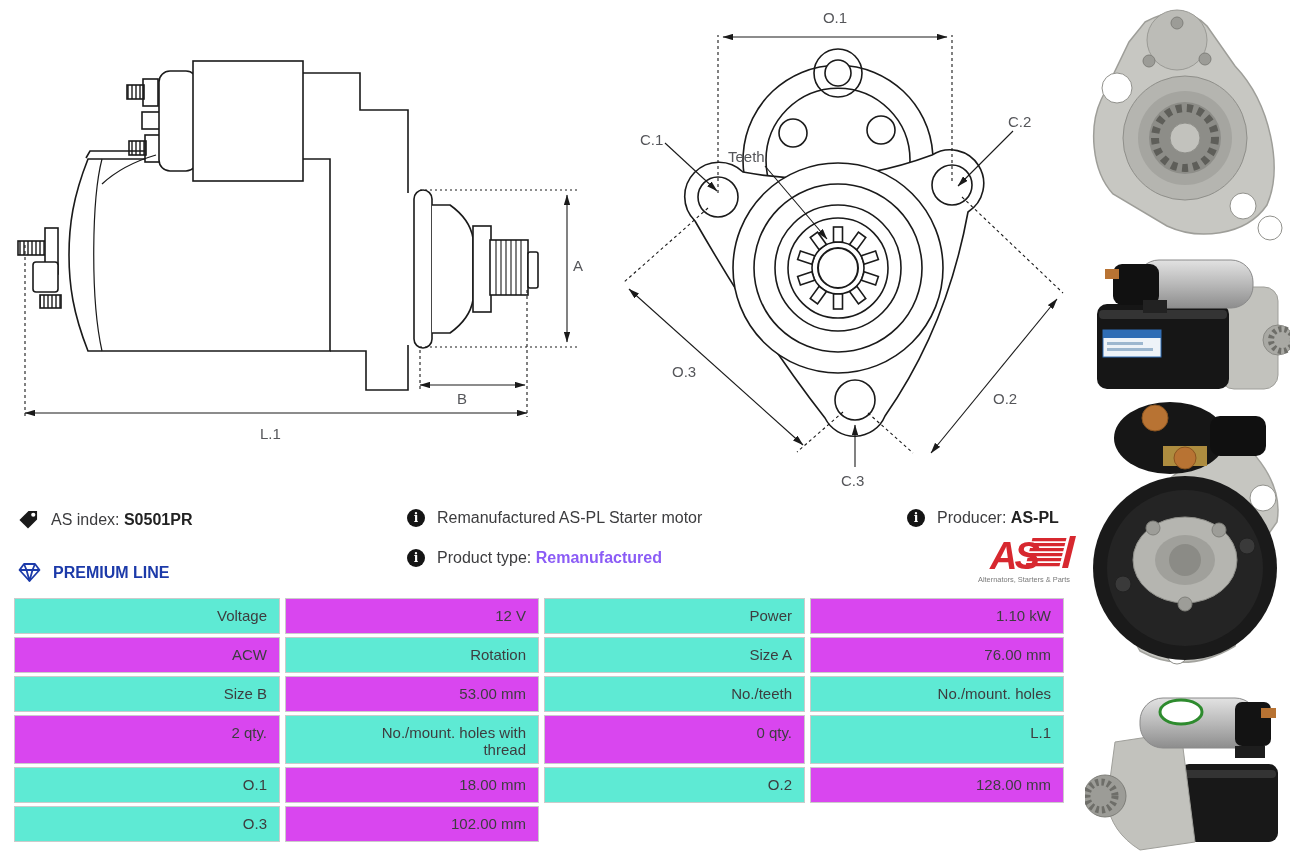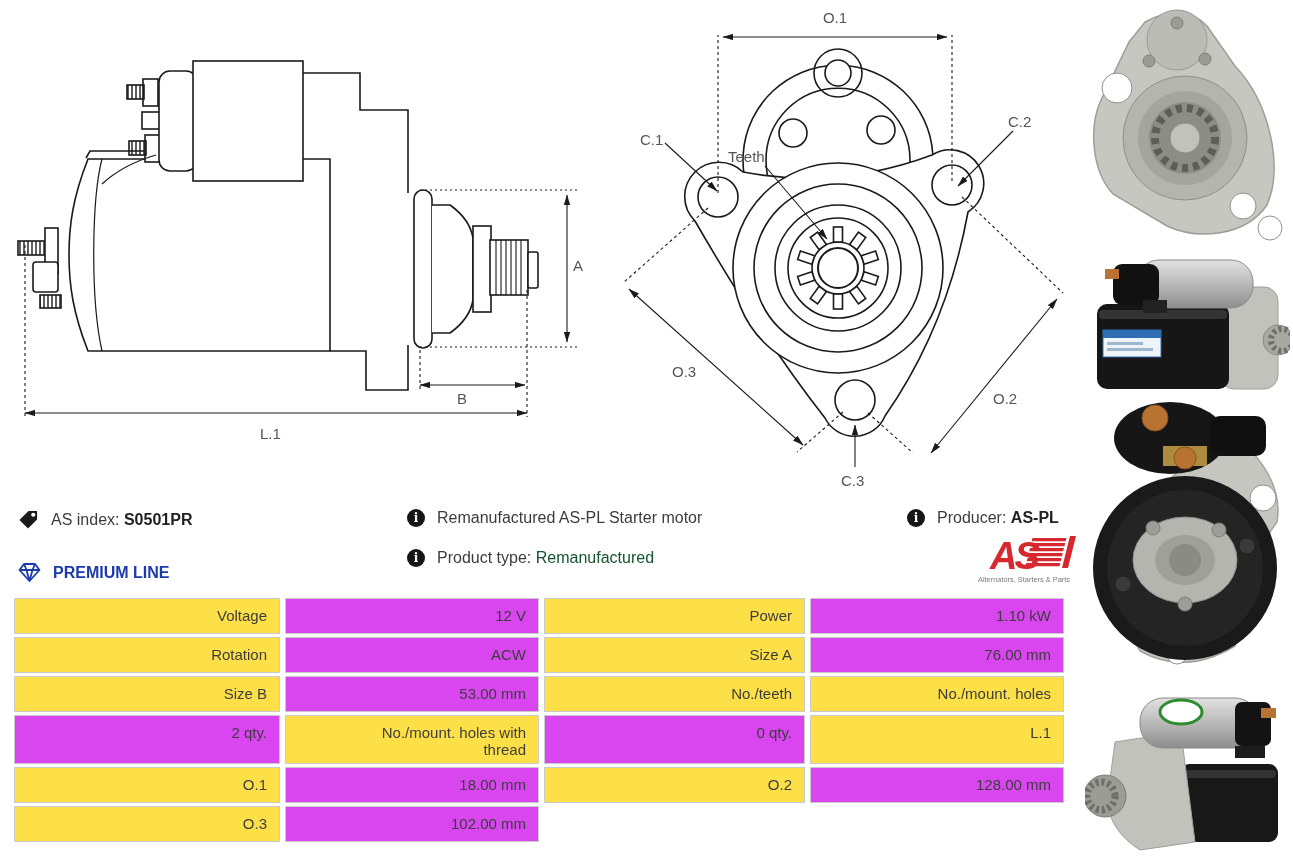--- a/index.html
+++ b/index.html
@@ -3,32 +3,32 @@
 <meta charset="utf-8">
 <style>
   html,body{margin:0;padding:0;background:#fff;}
   body{font-family:"Liberation Sans",sans-serif;}
   #stage{position:relative;width:1293px;height:860px;background:#fff;overflow:hidden;}
   .abs{position:absolute;}
   
   .info-row{display:flex;align-items:center;gap:12px;font-size:16px;color:#3c3c3e;white-space:nowrap;}
   .b{font-weight:700;color:#222;}
   .blue{color:#1c3aa9;font-weight:700;}
-  .green{color:#14532d;font-weight:400;}
+  .green{color:#8b5cf6;font-weight:700;}
   .info-icon{width:18px;height:18px;border-radius:50%;background:#151515;color:#fff;
     font-weight:700;font-size:12px;line-height:18px;text-align:center;flex:0 0 18px;
     font-family:"DejaVu Serif",serif;}
   
   .spec-table{position:absolute;left:14px;top:598px;display:grid;
     grid-template-columns:266px 254px 261px 254px;column-gap:5px;row-gap:3px;
     grid-auto-rows:minmax(36px,auto);font-size:15px;color:#3d3d3f;}
   .cell{border:1px solid #cbcbcb;display:flex;justify-content:flex-end;align-items:flex-start;
     padding:8px 12px 5px;text-align:right;}
   .cell span{display:inline-block;max-width:190px;}
-  .lab{background:#fde047;}
+  .lab{background:#5eead4;}
   .val{background:#d946ef;}
   svg text{font-family:"Liberation Sans",sans-serif;}
   .dimlbl{font-size:15px;fill:#55565a;}
 </style>
 </head>
 <body>
 
 <div id="stage">
 
   <svg class="abs" style="left:10px;top:45px;" width="585" height="400" viewBox="0 0 585 400">
@@ -289,26 +289,26 @@
     <div class="cell val">
         <span>12 V</span>
       </div>
     <div class="cell lab">
         <span>Power</span>
       </div>
     <div class="cell val">
         <span>1.10 kW</span>
       </div>
 
+    <div class="cell val">
+        <span>ACW</span>
+      </div>
     <div class="cell lab">
         <span>Rotation</span>
       </div>
-    <div class="cell val">
-        <span>ACW</span>
-      </div>
     <div class="cell lab">
         <span>Size A</span>
       </div>
     <div class="cell val">
         <span>76.00 mm</span>
       </div>
 
     <div class="cell lab">
         <span>Size B</span>
       </div>

